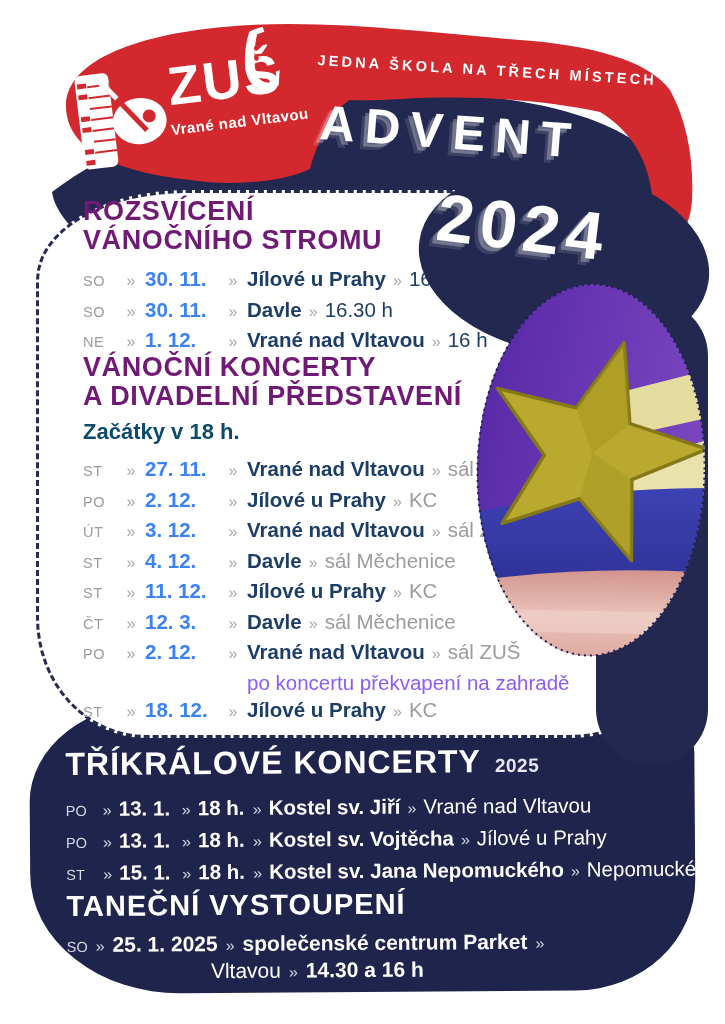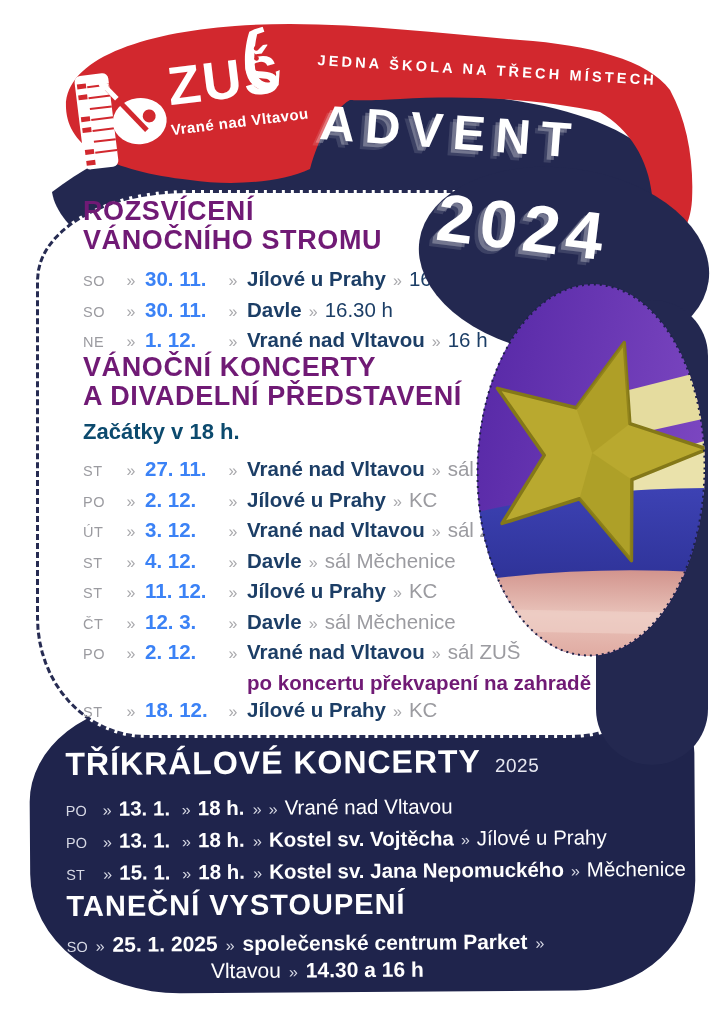--- a/index.html
+++ b/index.html
@@ -26,36 +26,36 @@
 
   .evrow{display:grid;grid-template-columns:34px 16px 74px 16px 1fr;column-gap:6px;
          align-items:baseline;font-size:20.5px;line-height:27.5px;white-space:nowrap;}
   .evrow .day{font-size:14.5px;color:#9b9ba0;letter-spacing:.5px;}
   .evrow .sep{color:#a9a9ad;font-size:16px;text-align:center;}
   .evrow .date{font-weight:700;color:#3b82f6;text-align:left;}
   .evrow .place{font-weight:700;color:#1c3e66;}
   .evrow .info{color:#1c3e66;}
   .evrow .venue{color:#9b9ba0;}
   .evrow .rest{display:flex;gap:7px;align-items:baseline;}
-  .evrow.note .noteline{grid-column:5;color:#701a75;font-weight:bold;}
+  .evrow.note .noteline{grid-column:5;color:#8b5cf6;}
 
   
   .bulge{left:418px;top:168px;width:292px;height:186px;background:#232850;
          border-radius:50%;transform:rotate(8deg);z-index:4;}
   .navy-column{left:596px;top:300px;width:112px;height:465px;background:#232850;
          border-radius:56px;z-index:4;}
 
   
   .bottom-blob{
     left:30px;top:700px;width:665px;height:292px;background:#1f244c;
     border-radius:130px 70px 120px 150px / 100px 55px 110px 120px;
     transform:rotate(-.4deg);z-index:2;color:#fff;
   }
   .bb-title{position:absolute;left:36px;top:44px;font-size:32px;font-weight:700;letter-spacing:1px;white-space:nowrap;}
-  .bb-title .yr{font-size:19px;font-weight:400;letter-spacing:.5px;margin-left:14px;color:#e6e7f0;}
+  .bb-title .yr{font-size:19px;font-weight:700;letter-spacing:.5px;margin-left:14px;color:#e6e7f0;}
   .bbrow{display:grid;grid-template-columns:30px 13px 56px 13px 48px 13px 1fr;column-gap:5px;
          align-items:baseline;font-size:20.5px;line-height:30px;white-space:nowrap;color:#fff;}
   .bbrow .day{font-size:14.5px;color:#d6d8e4;}
   .bbrow .sep{font-size:16px;color:#d6d8e4;text-align:center;}
   .bbrow .b{font-weight:700;}
   .bbrow .date{font-weight:700;}
   .bbrow .rest{display:flex;gap:7px;align-items:baseline;}
   .bb-title2{position:absolute;left:36px;top:188px;font-size:29px;font-weight:700;letter-spacing:1px;white-space:nowrap;}
   .bb-dance1{position:absolute;left:36px;top:228px;display:flex;gap:8px;align-items:baseline;
              font-size:21px;line-height:30px;white-space:nowrap;}
@@ -270,20 +270,21 @@
     </div>
     <div class="abs" style="left:36px;top:92px;">
       <div class="bbrow">
         <span class="day">PO</span>
         <span class="sep">»</span>
         <span class="date">13. 1.</span>
         <span class="sep">»</span>
         <span class="b">18 h.</span>
         <span class="sep">»</span>
         <span class="rest">
+            <span class="b">Kostel sv. Jiří</span>
             <span class="sep">»</span>
             <span>Vrané nad Vltavou</span>
           </span>
       </div>
       <div class="bbrow">
         <span class="day">PO</span>
         <span class="sep">»</span>
         <span class="date">13. 1.</span>
         <span class="sep">»</span>
         <span class="b">18 h.</span>
@@ -297,21 +298,21 @@
       <div class="bbrow">
         <span class="day">ST</span>
         <span class="sep">»</span>
         <span class="date">15. 1.</span>
         <span class="sep">»</span>
         <span class="b">18 h.</span>
         <span class="sep">»</span>
         <span class="rest">
             <span class="b">Kostel sv. Jana Nepomuckého</span>
             <span class="sep">»</span>
-            <span>Měchenice</span>
+            <span>Nepomuckého</span>
           </span>
       </div>
     </div>
     <div class="bb-title2">TANEČNÍ VYSTOUPENÍ</div>
     <div class="bb-dance1">
       <span class="day">SO</span>
       <span class="wsep">»</span>
       <span style="font-weight:700">25. 1. 2025</span>
       <span class="wsep">»</span>
       <span style="font-weight:700">společenské centrum Parket</span>

